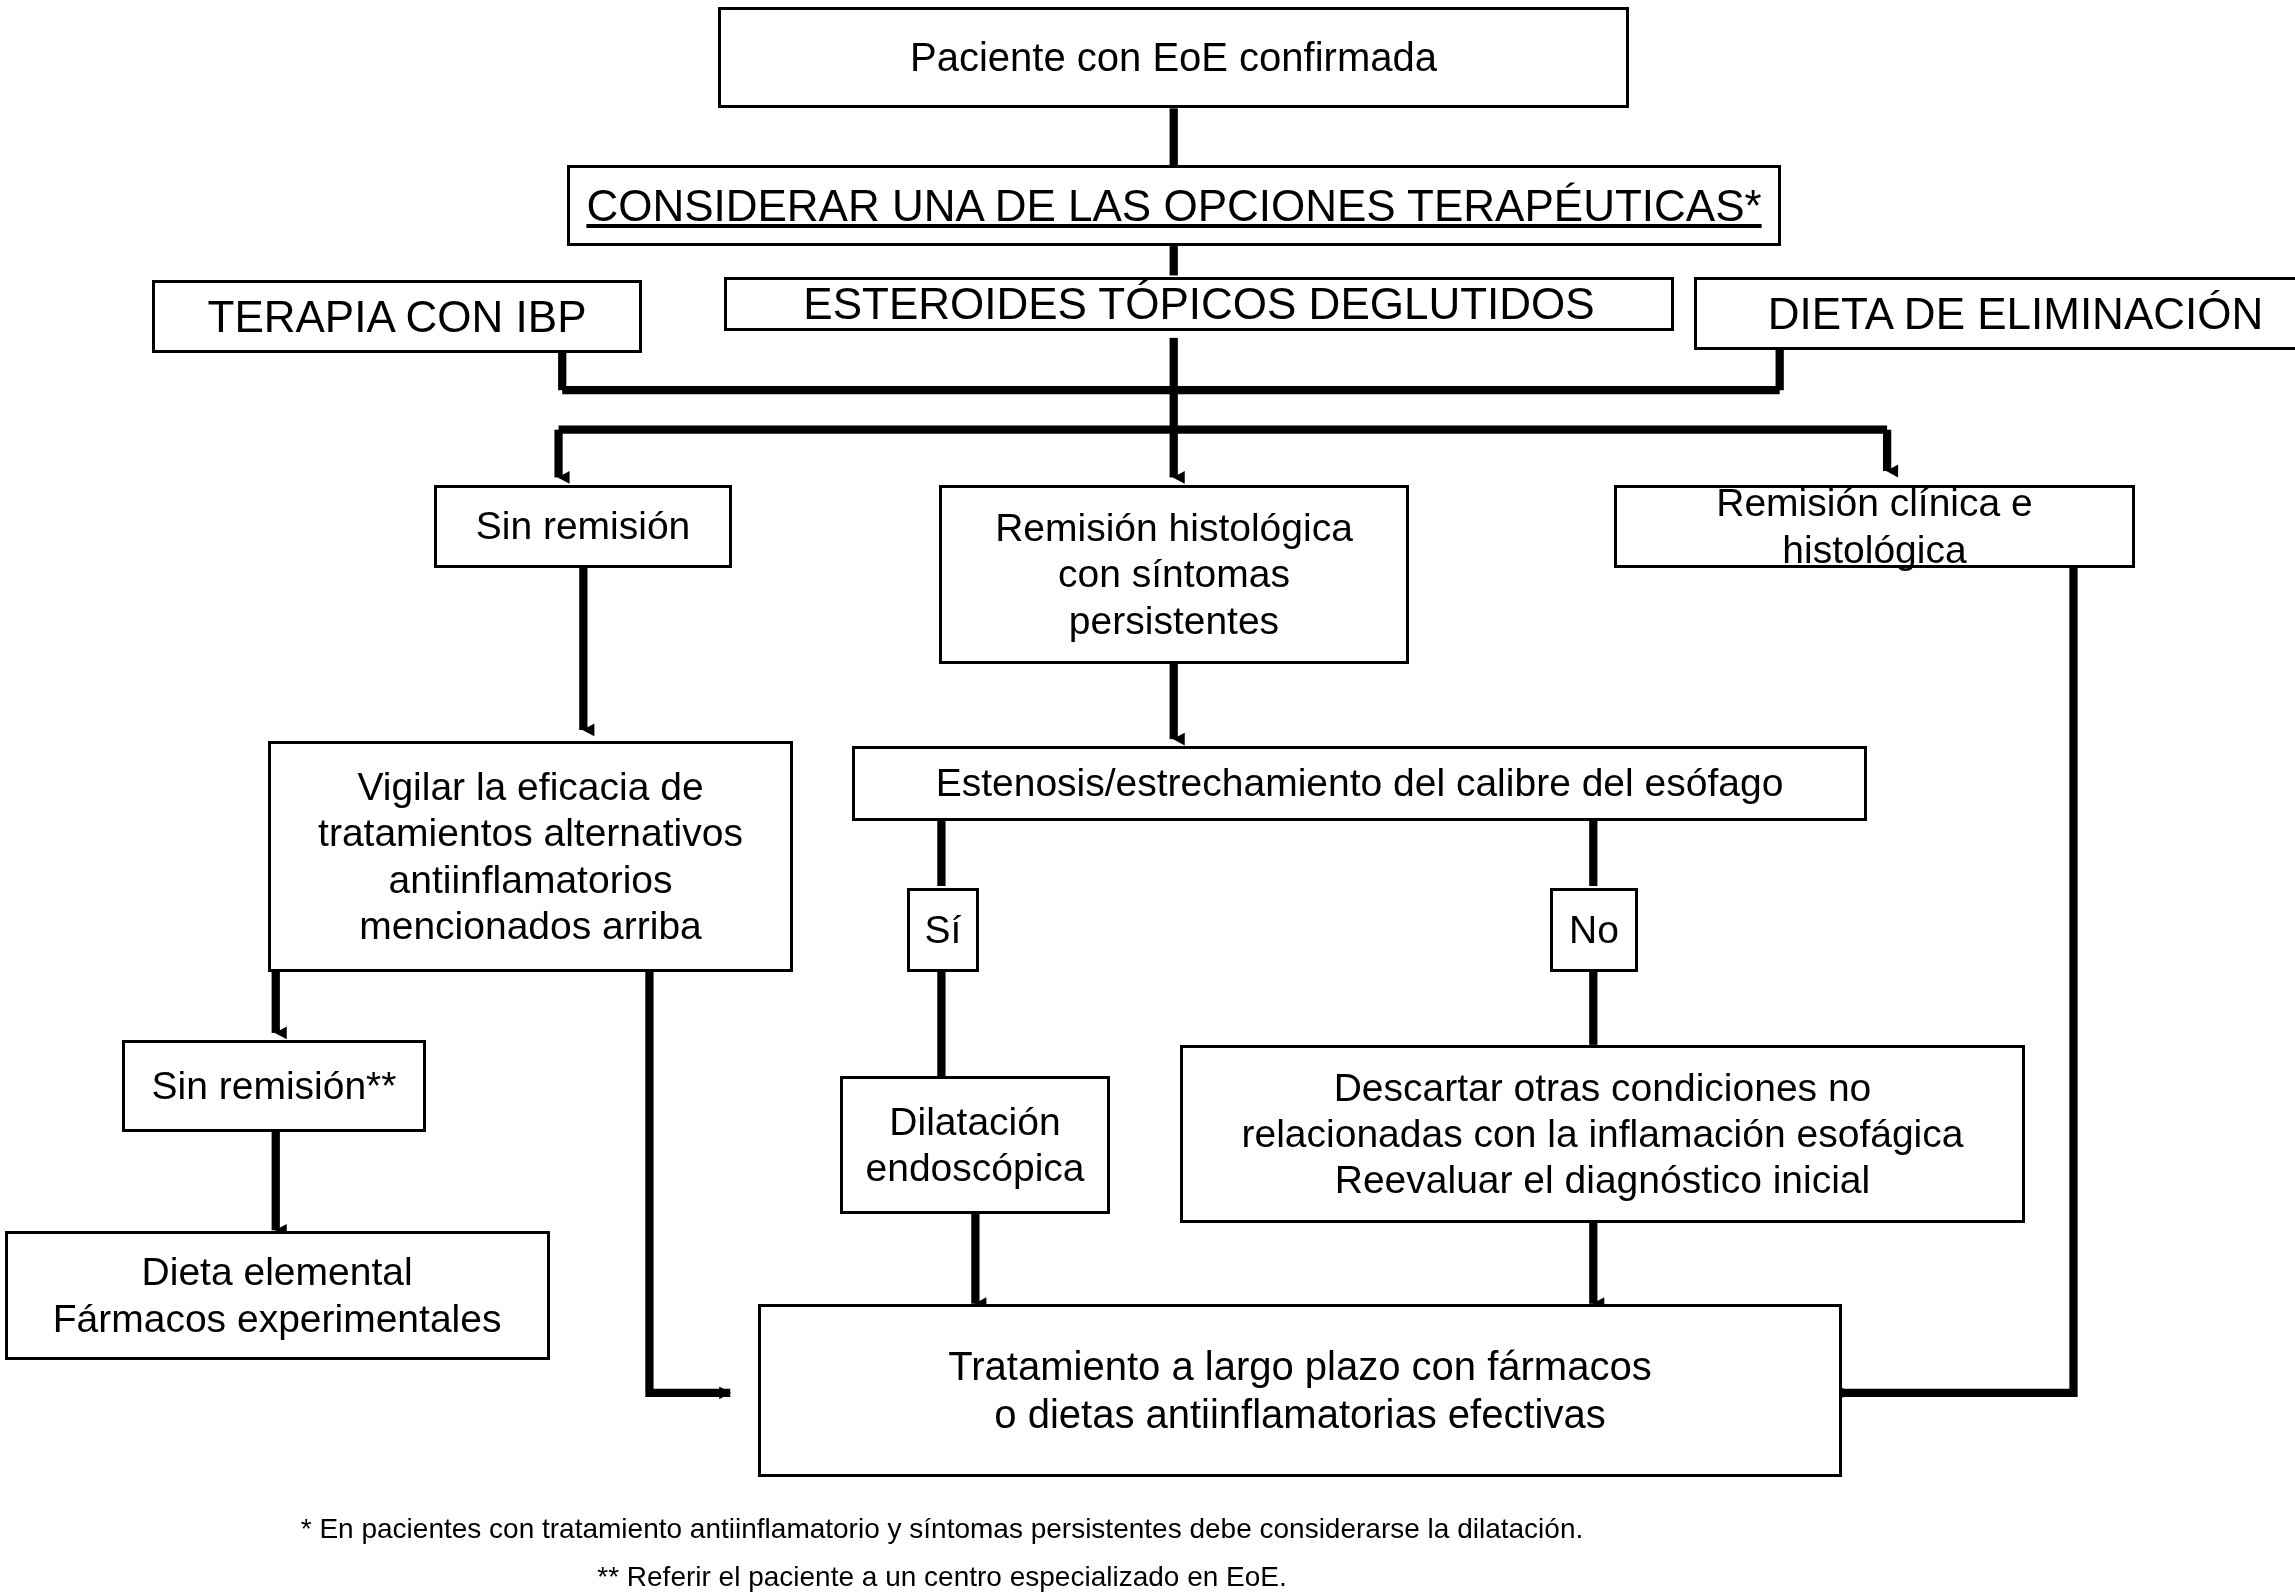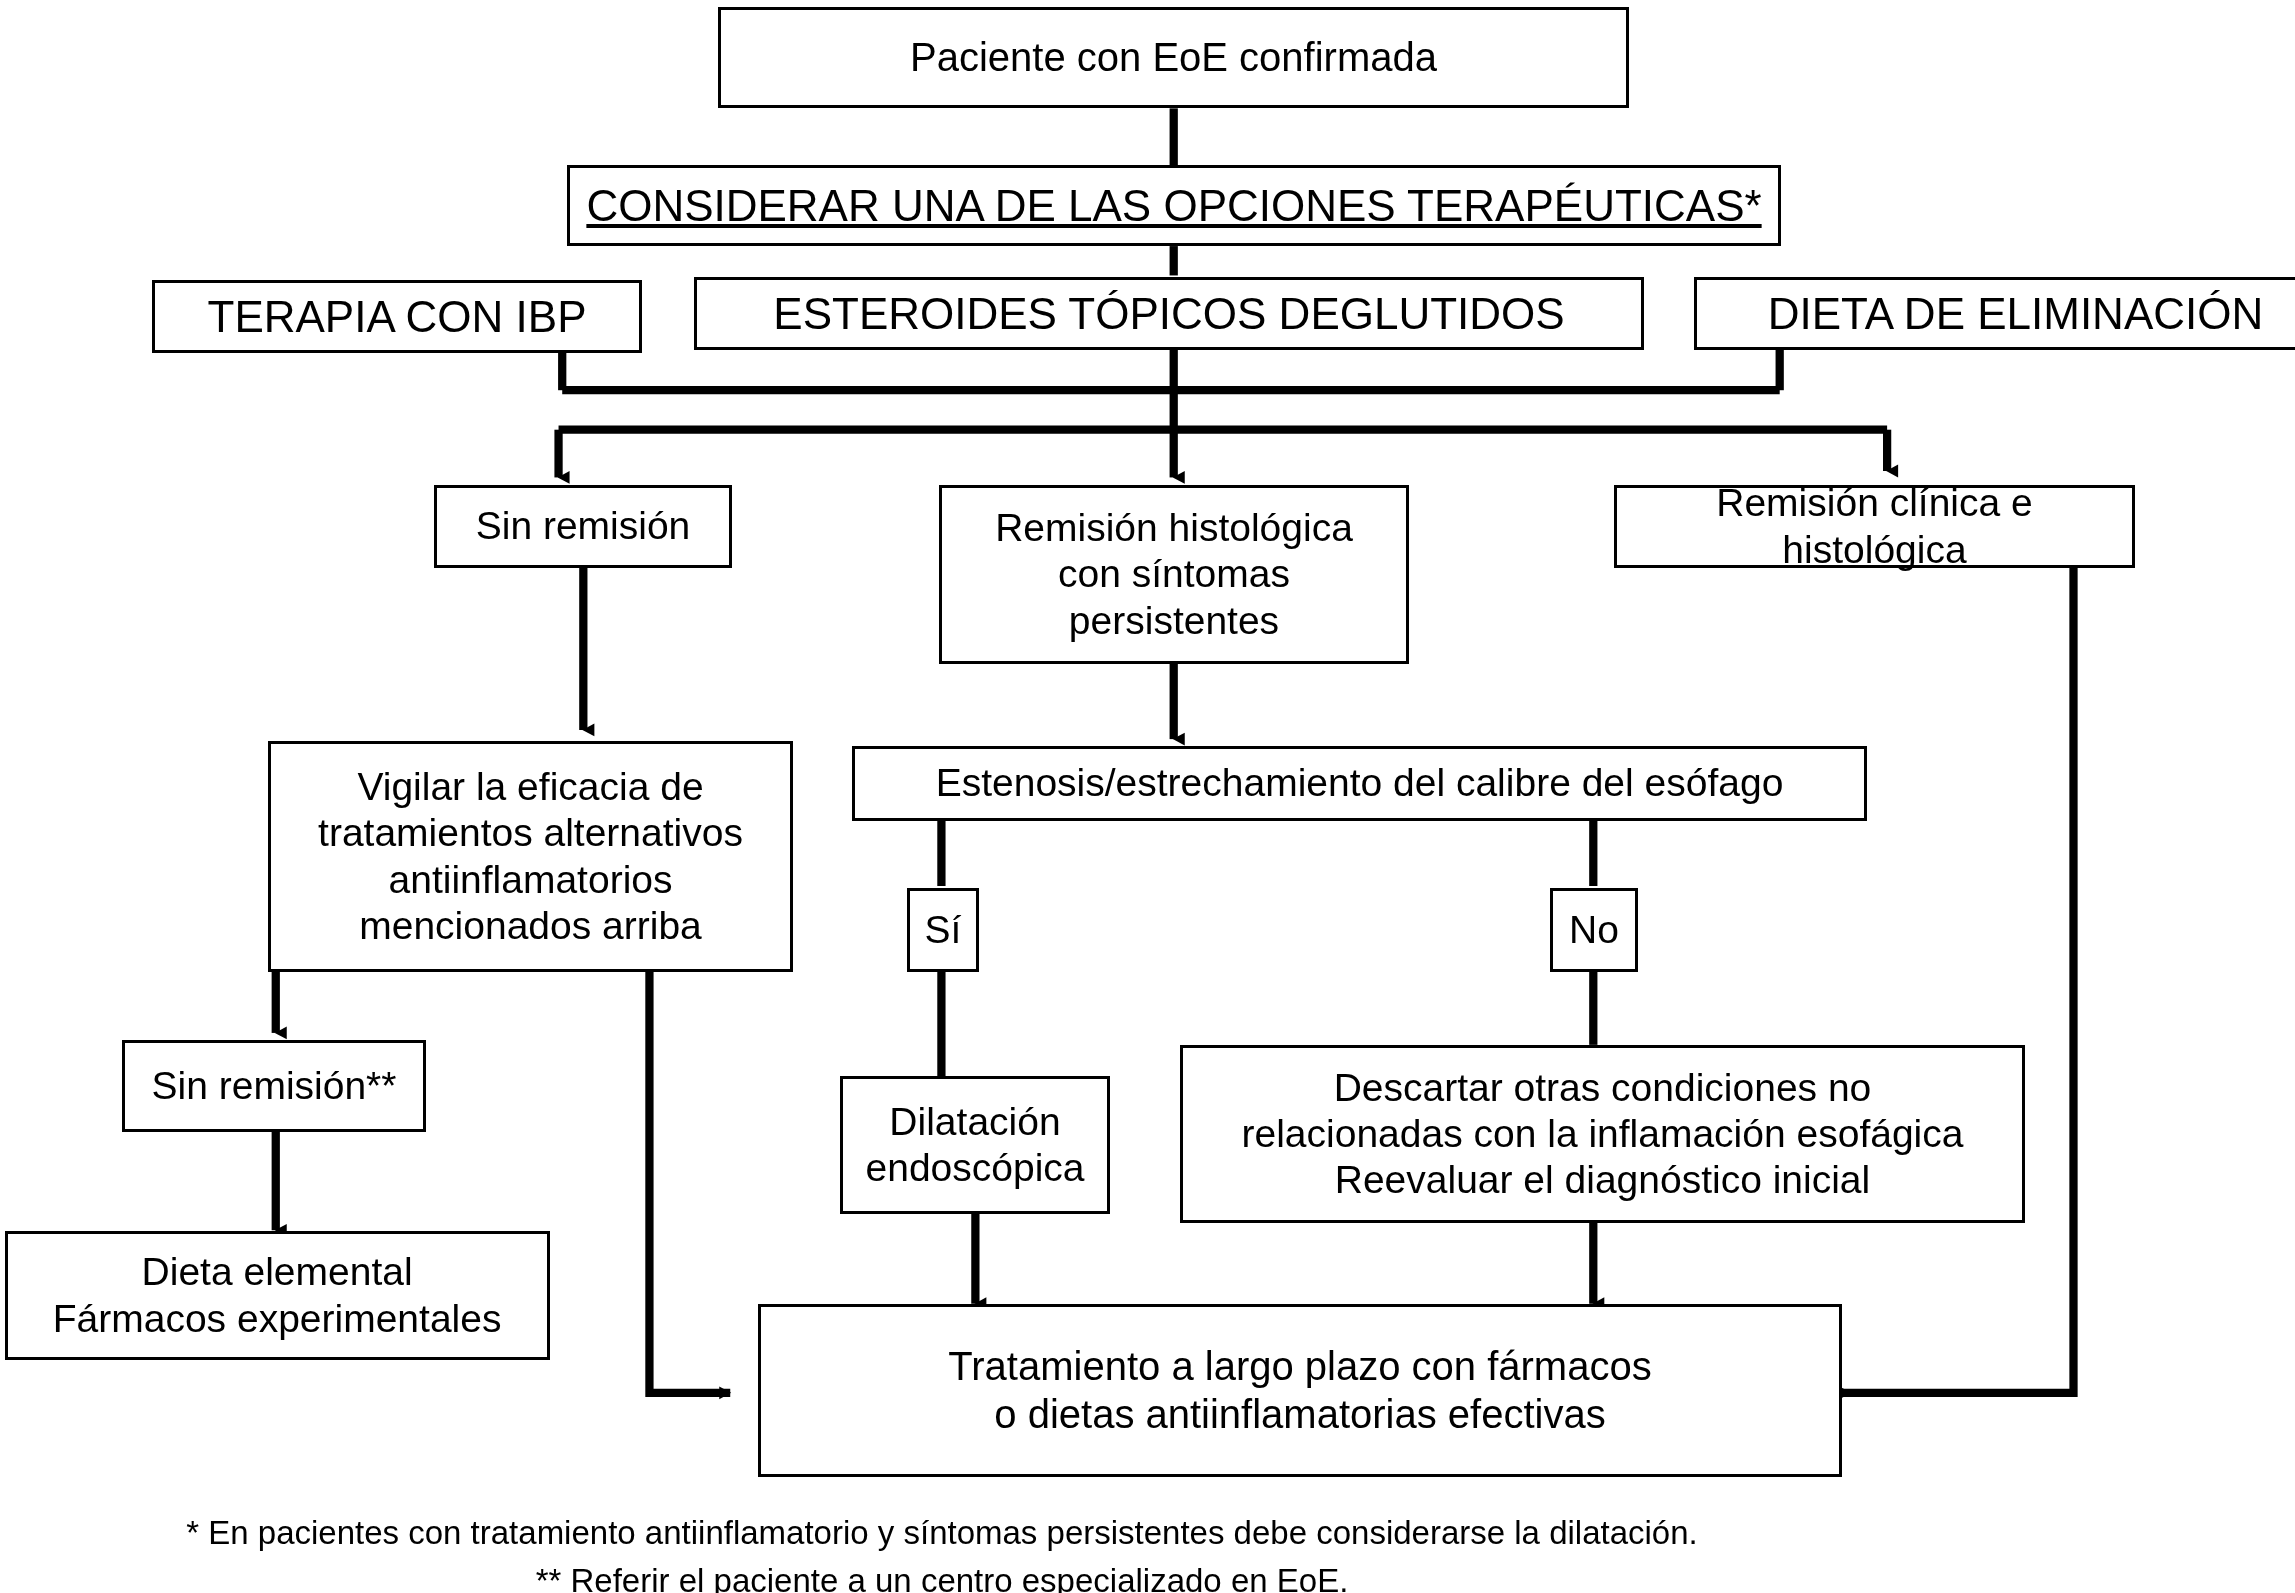--- a/index.html
+++ b/index.html
@@ -39,21 +39,21 @@
     white-space: pre-line;
     padding: 1.8px 9.2px;
   }
   .fs-xl { font-size: 40px; }
   .fs-lg { font-size: 44px; }
   .fs-md { font-size: 39px; }
   .footnote {
     position: absolute;
     width: 1884px;
     text-align: center;
-    font-size: 33px;
+    font-size: 28px;
     line-height: 1.45;
     white-space: pre-line;
   }
 </style>
 </head>
 <body>
 
 <div id="stage">
 
   <svg id="wires" viewBox="0 0 2500 1735" width="2296" height="1593">
@@ -114,21 +114,21 @@
       <path d="M1735,1332 L1735,1420" marker-end="url(#arrowDown)"></path>
     </g>
   </svg>
 
   <div class="node fs-xl" style="left:718px; top:7.3px; width:911px; height:101px;">Paciente con EoE confirmada</div>
 
   <div class="node fs-lg" style="left:567px; top:165px; width:1214px; height:81px;text-decoration:underline;">CONSIDERAR UNA DE LAS OPCIONES TERAPÉUTICAS*</div>
 
   <div class="node fs-lg" style="left:152px; top:280px; width:490px; height:73px;">TERAPIA CON IBP</div>
 
-  <div class="node fs-lg" style="left:694px; top:277px; width:950px; height:73px;">ESTEROIDES TÓPICOS DEGLUTIDOS</div>
+  <div class="node fs-lg" style="left:724px; top:277px; width:950px; height:54px;">ESTEROIDES TÓPICOS DEGLUTIDOS</div>
 
   <div class="node fs-lg" style="left:1694px; top:277px; width:643px; height:73px;">DIETA DE ELIMINACIÓN</div>
 
   <div class="node fs-md" style="left:434px; top:485px; width:298px; height:83px;">Sin remisión</div>
 
   <div class="node fs-md" style="left:939px; top:485px; width:470px; height:179px;">Remisión histológica
 con síntomas
 persistentes</div>
 
   <div class="node fs-md" style="left:1614px; top:485px; width:521px; height:83px;">Remisión clínica e histológica</div>

